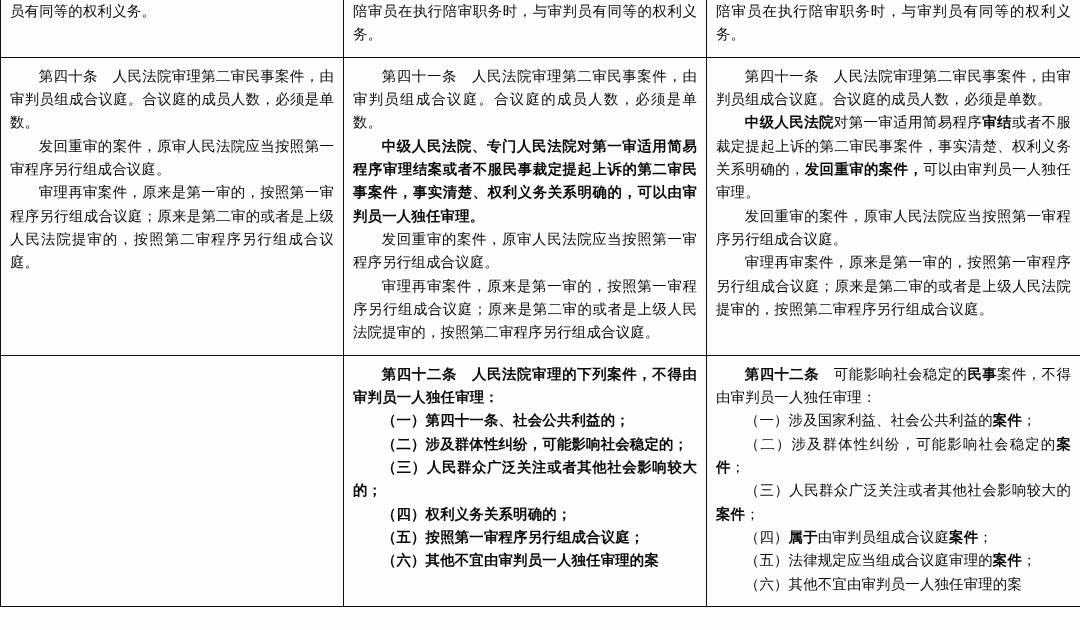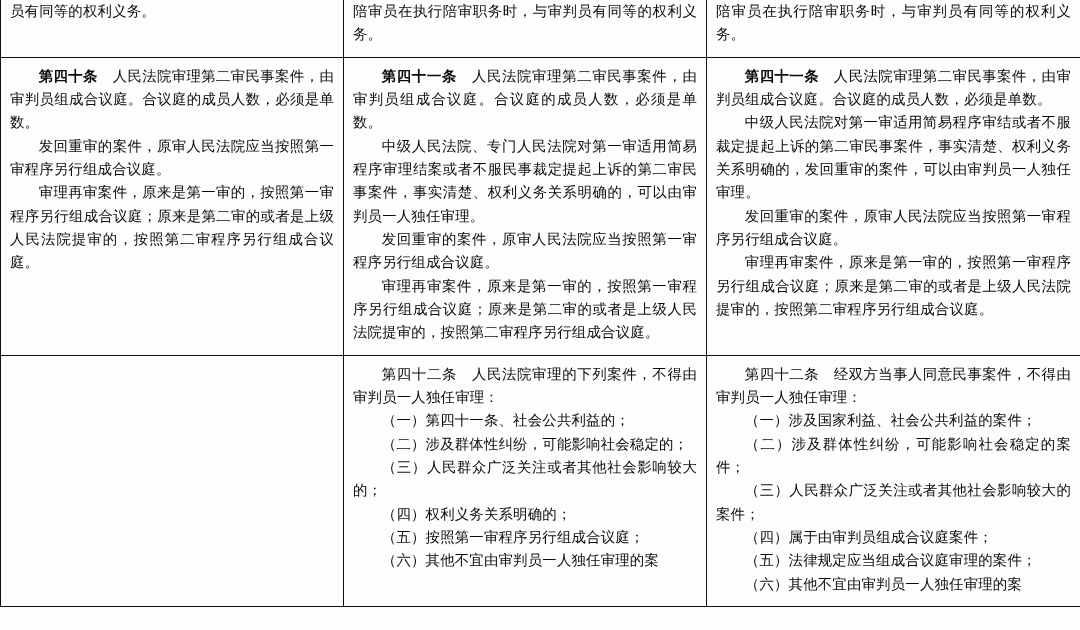--- a/index.html
+++ b/index.html
@@ -52,24 +52,24 @@
     text-align: justify;
     text-justify: inter-ideograph;
   }
   p.indent {
     text-indent: 2em;
   }
   p.noindent {
     text-indent: 0;
   }
   .b {
-    font-weight: normal;
+    font-weight: bold;
   }
   .art {
-    font-weight: bold;
+    font-weight: normal;
   }
 </style>
 </head>
 <body>
 
 <div class="page">
   <table class="law-table">
     <tbody>
       <tr class="row-top">
         <td class="col1">
@@ -106,21 +106,21 @@
         <td class="col2">
             <p class="para indent"><span class="b">第四十二条</span><span>　</span><span class="b">人民法院审理的下列案件，不得由审判员一人独任审理：</span></p>
             <p class="para indent"><span class="b">（一）第四十一条、社会公共利益的；</span></p>
             <p class="para indent"><span class="b">（二）涉及群体性纠纷，可能影响社会稳定的；</span></p>
             <p class="para indent"><span class="b">（三）人民群众广泛关注或者其他社会影响较大的；</span></p>
             <p class="para indent"><span class="b">（四）权利义务关系明确的；</span></p>
             <p class="para indent"><span class="b">（五）按照第一审程序另行组成合议庭；</span></p>
             <p class="para indent"><span class="b">（六）其他不宜由审判员一人独任审理的案</span></p>
           </td>
         <td class="col3">
-            <p class="para indent"><span class="b">第四十二条</span><span>　经双方当事人同意</span><span class="b">民事</span><span>案件，不得由审判员一人独任审理：</span></p>
+            <p class="para indent"><span class="b">第四十二条</span><span>　可能影响社会稳定的</span><span class="b">民事</span><span>案件，不得由审判员一人独任审理：</span></p>
             <p class="para indent"><span>（一）涉及国家利益、社会公共利益的</span><span class="b">案件</span><span>；</span></p>
             <p class="para indent"><span>（二）涉及群体性纠纷，可能影响社会稳定的</span><span class="b">案件</span><span>；</span></p>
             <p class="para indent"><span>（三）人民群众广泛关注或者其他社会影响较大的</span><span class="b">案件</span><span>；</span></p>
             <p class="para indent"><span>（四）</span><span class="b">属于</span><span>由审判员组成合议庭</span><span class="b">案件</span><span>；</span></p>
             <p class="para indent"><span>（五）法律规定应当组成合议庭审理的</span><span class="b">案件</span><span>；</span></p>
             <p class="para indent"><span>（六）其他不宜由审判员一人独任审理的案</span></p>
           </td>
       </tr>
     </tbody>
   </table>

